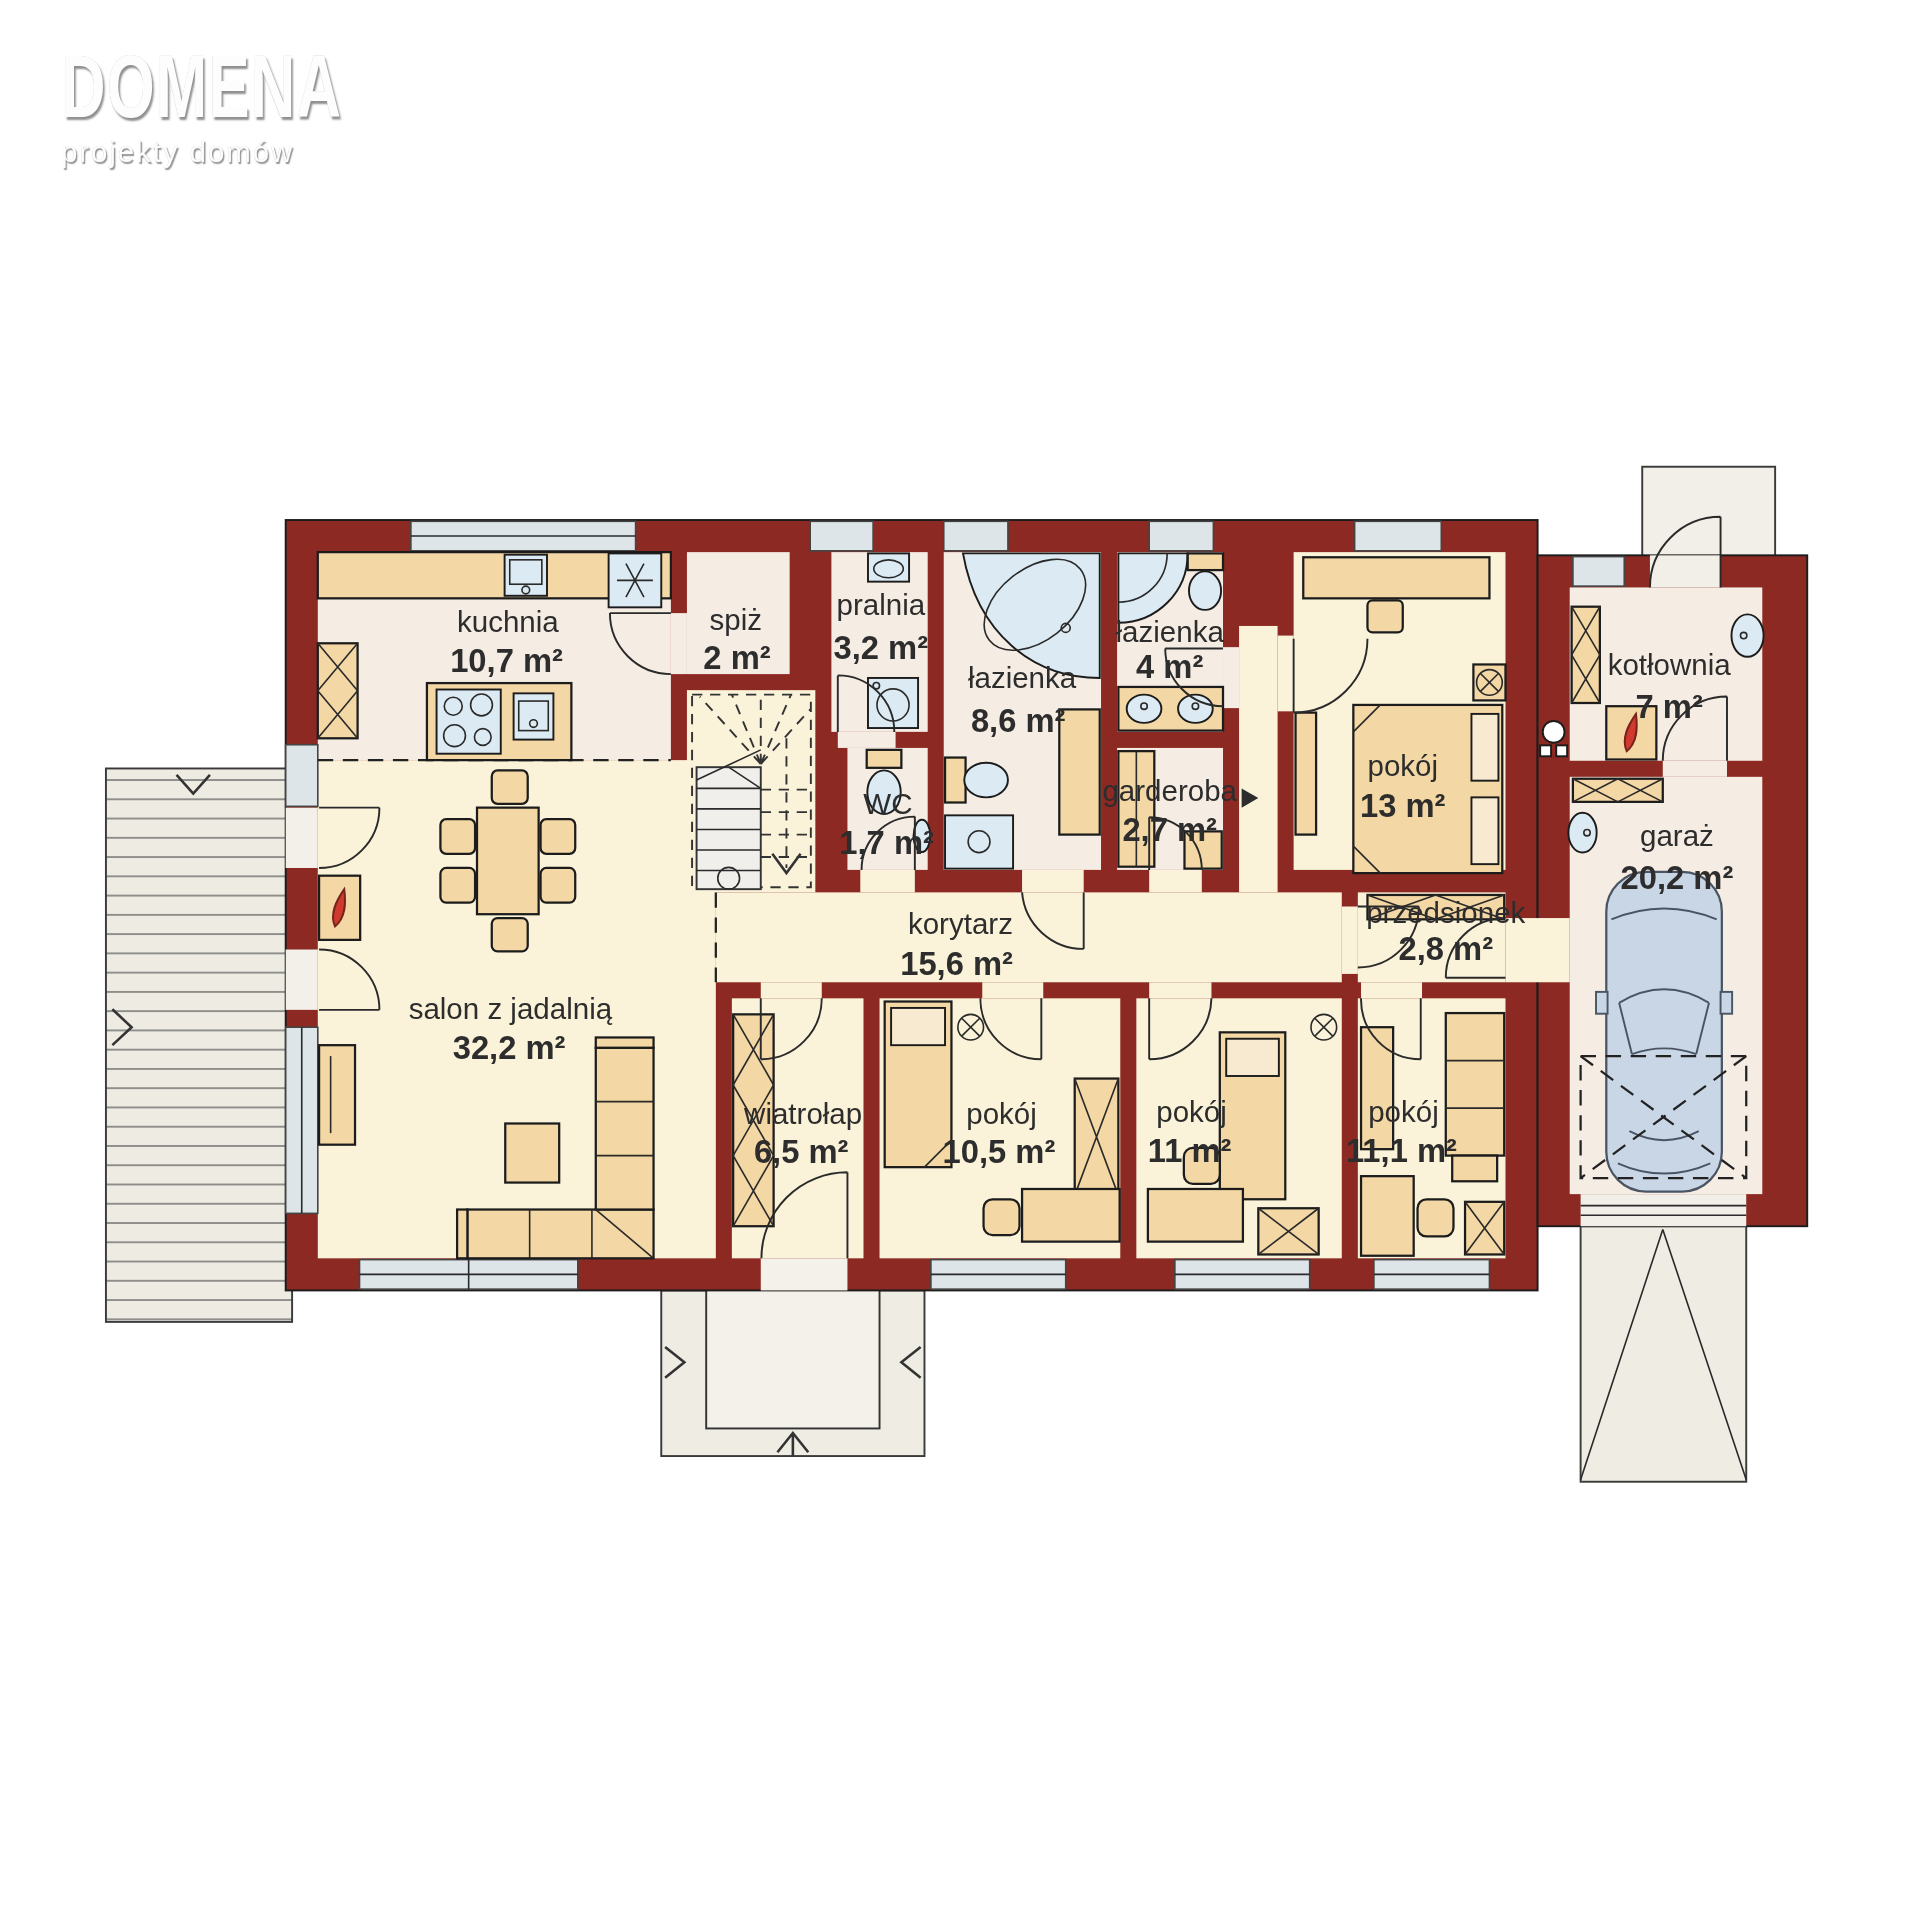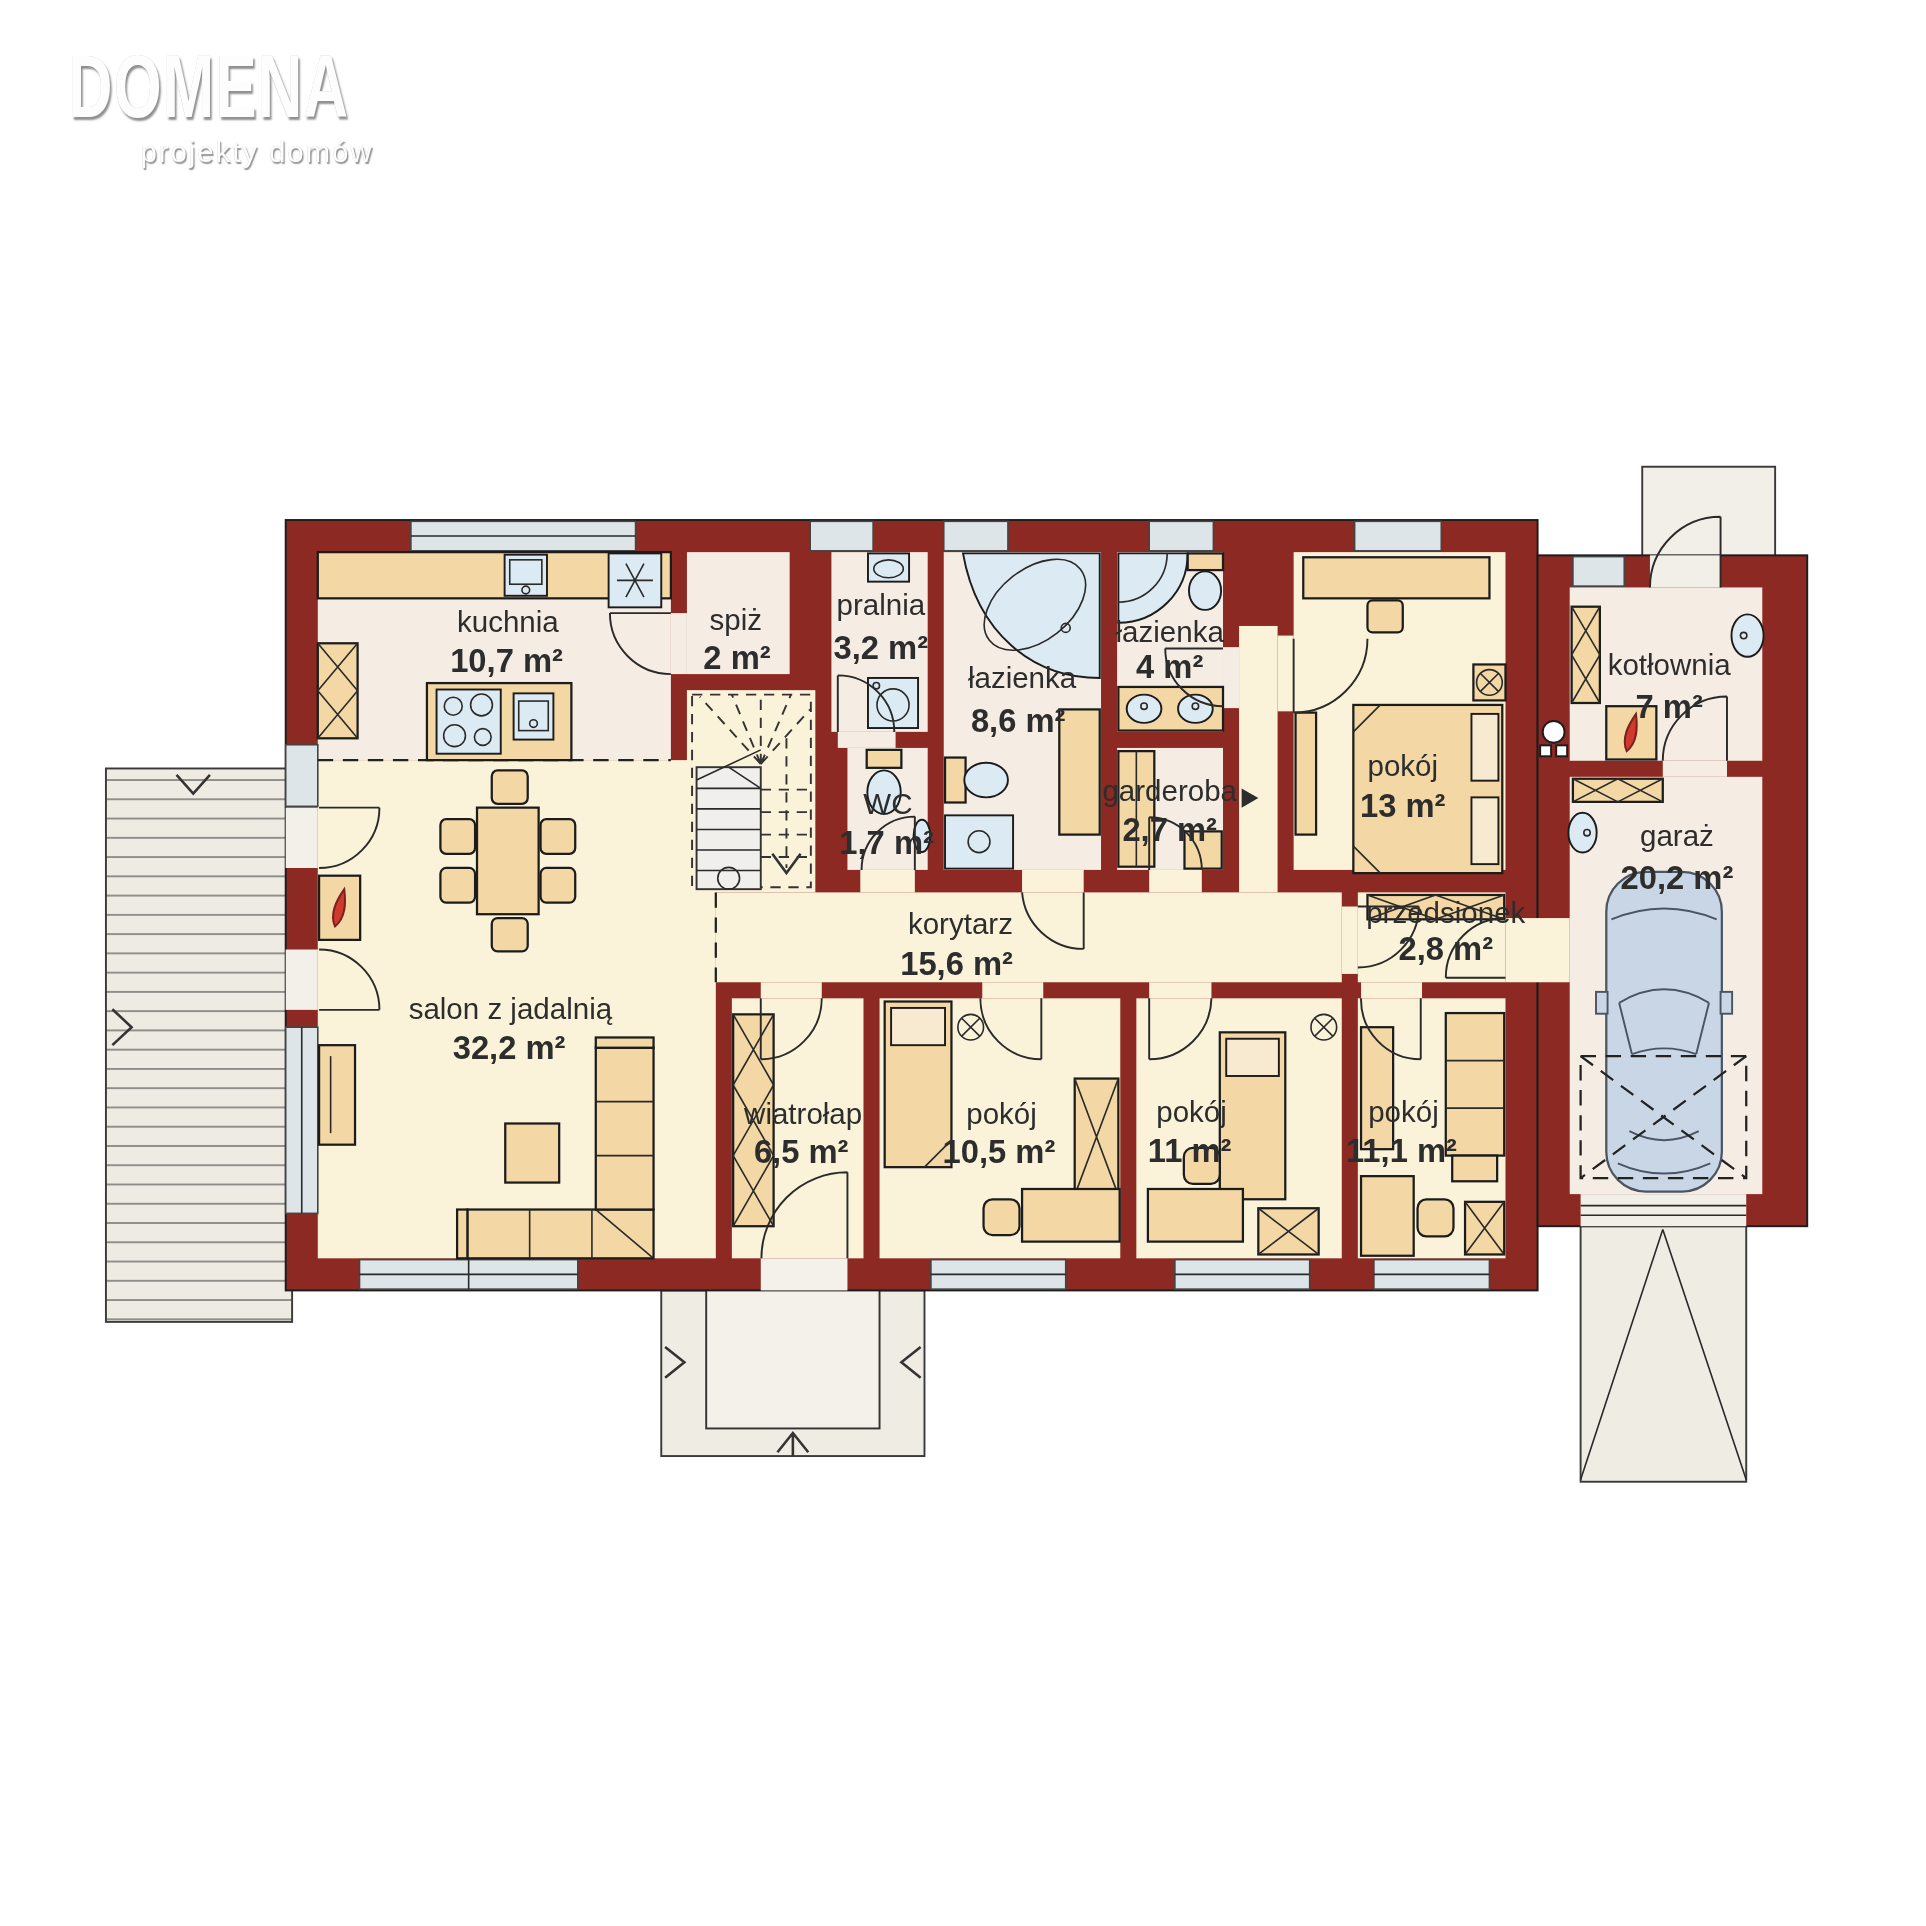--- a/index.html
+++ b/index.html
@@ -1,17 +1,17 @@
 <!DOCTYPE html>
 <html style="--wall: #8c2922; --floor_warm: #f5ece3; --floor_cream: #faf3d9; --furniture: #f3d7a4; --fixture: #dcebf3; --window_glass: #dde5e8; --paving: #eeece3; --car_body: #c9d6e6; --flame: #d03a2e; --text: #2d2d2d;font-size:10.3px"><head>
 <meta charset="utf-8">
 <style>
   html,body{margin:0;padding:0;background:#ffffff;}
   body{width:1926px;height:1926px;position:relative;font-family:"Liberation Sans",sans-serif;}
-  .logo{position:absolute;left:68px;top:35px;color:#fdfdfd;text-align:right;}
+  .logo{position:absolute;left:61px;top:35px;color:#fdfdfd;}
   .logo-title{font-size:67px;font-weight:700;letter-spacing:1.3px;transform:scale(.92,1.32);transform-origin:left top;
               text-shadow:1.9px 2.6px 1.9px #8f8f8f,0 0 0.6px #bdbdbd;}
   .logo-sub{font-size:29.5px;font-weight:400;letter-spacing:1.9px;margin-top:23px;
             text-shadow:1.3px 1.9px 1.3px #8f8f8f,0 0 0.6px #bdbdbd;}
   svg{position:absolute;left:0;top:0;}
   .wl{fill:var(--wall,#8c2922);stroke:#1c1c1c;stroke-width:3;}
   .fw{fill:var(--floor_warm,#f5ece3);}
   .fc{fill:var(--floor_cream,#faf3d9);}
   .furn{fill:var(--furniture,#f3d7a4);stroke:#1c1c1c;stroke-width:3.5;}
   .pil{fill:#f8ead0;stroke:#1c1c1c;stroke-width:3;}

